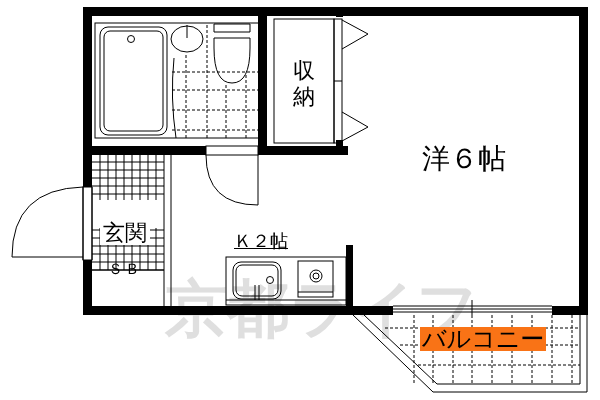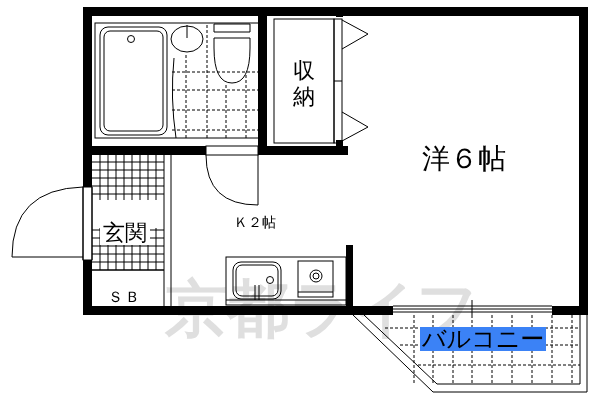--- a/index.html
+++ b/index.html
@@ -152,16 +152,16 @@
       <line x1="572" y1="315" x2="572" y2="384"></line>
     </g>
   </g>
 </svg>
 
 <div class="lbl" style="left:293px;top:58px;font-size:22px;line-height:26px;text-align:center;">
   <div>収</div>
   <div>納</div>
 </div>
 <div class="lbl" style="left:422px;top:145px;font-size:28px;">洋６帖</div>
-<div class="lbl" style="left:234px;top:215px;font-size:14px;">Ｋ２帖</div>
+<div class="lbl" style="left:234px;top:232px;font-size:18px;text-decoration:underline;">Ｋ２帖</div>
 <div class="lbl" style="left:100px;top:201px;font-size:22px;background:#fff;padding:1px 3px;margin-top:20px;">玄関</div>
-<div class="lbl" style="left:108px;top:290px;font-size:15px;letter-spacing:2px;">ＳＢ</div>
-<div class="lbl" style="left:420px;top:327px;font-size:24px;background:#3b82f6;padding:0 2px;">バルコニー</div>
+<div class="lbl" style="left:108px;top:262px;font-size:15px;letter-spacing:2px;">ＳＢ</div>
+<div class="lbl" style="left:420px;top:327px;font-size:24px;background:#f97316;padding:0 2px;">バルコニー</div>
 
 </body></html>

